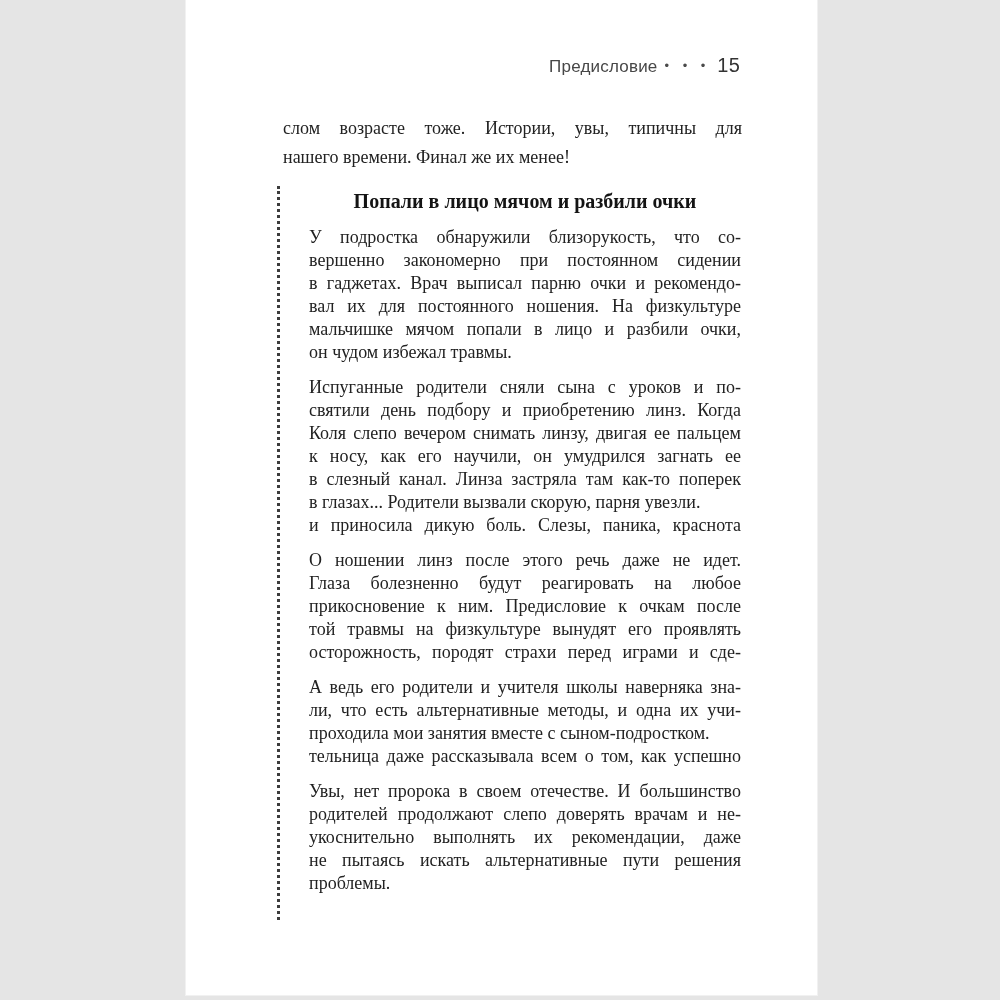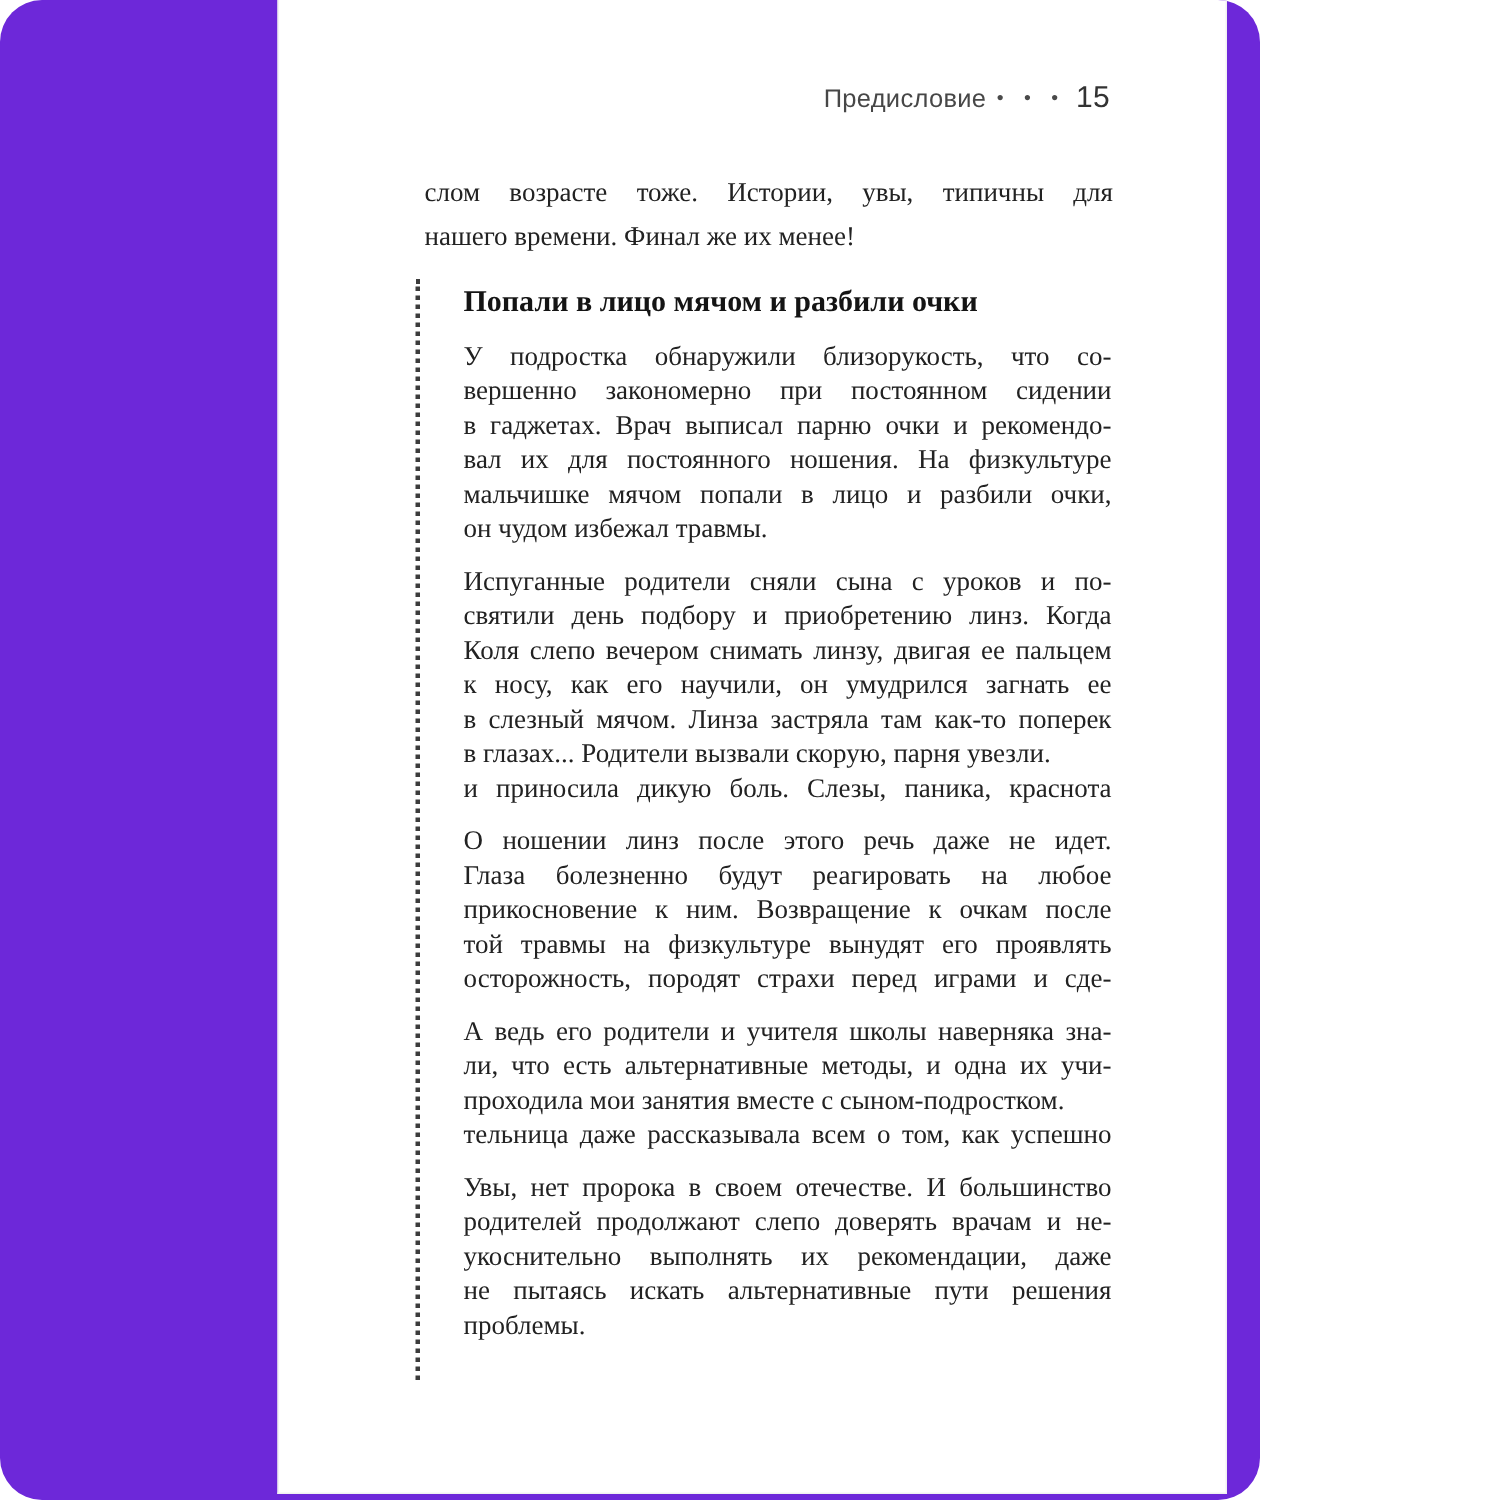--- a/index.html
+++ b/index.html
@@ -5,25 +5,24 @@
   html, body {
     margin: 0;
     padding: 0;
     background: #ffffff;
     width: 1000px;
     height: 1000px;
     font-family: "Liberation Serif", serif;
   }
   .stage {
     position: relative;
-    width: 840px;
+    width: 1000px;
     height: 1000px;
     overflow: hidden;
-    background: #6d28d9;
-    border-radius: 28px;
+    background: #e5e5e5;
   }
   .page {
     position: absolute;
     left: 185px;
     top: -2px;
     width: 631px;
     height: 997px;
     background: #ffffff;
     border: 1px solid #f1f1f1;
     border-top: none;
@@ -78,20 +77,21 @@
     width: 432px;
     padding-top: 3px;
     color: #222222;
   }
   .quote-heading {
     font-size: 20px;
     line-height: 24px;
     font-weight: bold;
     color: #141414;
     margin: 0 0 13px 0;
+    text-align: center;
   }
   .para {
     margin: 12px 0 11px 0;
   }
   .para:last-child { margin-bottom: 0; }
   .quote .tline {
     font-size: 18px;
     line-height: 23px;
   }
   .tline {
@@ -130,28 +130,28 @@
             <div class="tline">в гаджетах. Врач выписал парню очки и рекомендо-</div>
             <div class="tline">вал их для постоянного ношения. На физкультуре</div>
             <div class="tline">мальчишке мячом попали в лицо и разбили очки,</div>
             <div class="tline last">он чудом избежал травмы.</div>
           </div>
           <div class="para">
             <div class="tline">Испуганные родители сняли сына с уроков и по-</div>
             <div class="tline">святили день подбору и приобретению линз. Когда</div>
             <div class="tline">Коля слепо вечером снимать линзу, двигая ее пальцем</div>
             <div class="tline">к носу, как его научили, он умудрился загнать ее</div>
-            <div class="tline">в слезный мячом. Линза застряла там как-то поперек</div>
+            <div class="tline">в слезный канал. Линза застряла там как-то поперек</div>
             <div class="tline last">в глазах... Родители вызвали скорую, парня увезли.</div>
             <div class="tline">и приносила дикую боль. Слезы, паника, краснота</div>
           </div>
           <div class="para">
             <div class="tline">О ношении линз после этого речь даже не идет.</div>
             <div class="tline">Глаза болезненно будут реагировать на любое</div>
-            <div class="tline">прикосновение к ним. Возвращение к очкам после</div>
+            <div class="tline">прикосновение к ним. Предисловие к очкам после</div>
             <div class="tline">той травмы на физкультуре вынудят его проявлять</div>
             <div class="tline">осторожность, породят страхи перед играми и сде-</div>
           </div>
           <div class="para">
             <div class="tline">А ведь его родители и учителя школы наверняка зна-</div>
             <div class="tline">ли, что есть альтернативные методы, и одна их учи-</div>
             <div class="tline last">проходила мои занятия вместе с сыном-подростком.</div>
             <div class="tline">тельница даже рассказывала всем о том, как успешно</div>
           </div>
           <div class="para">

